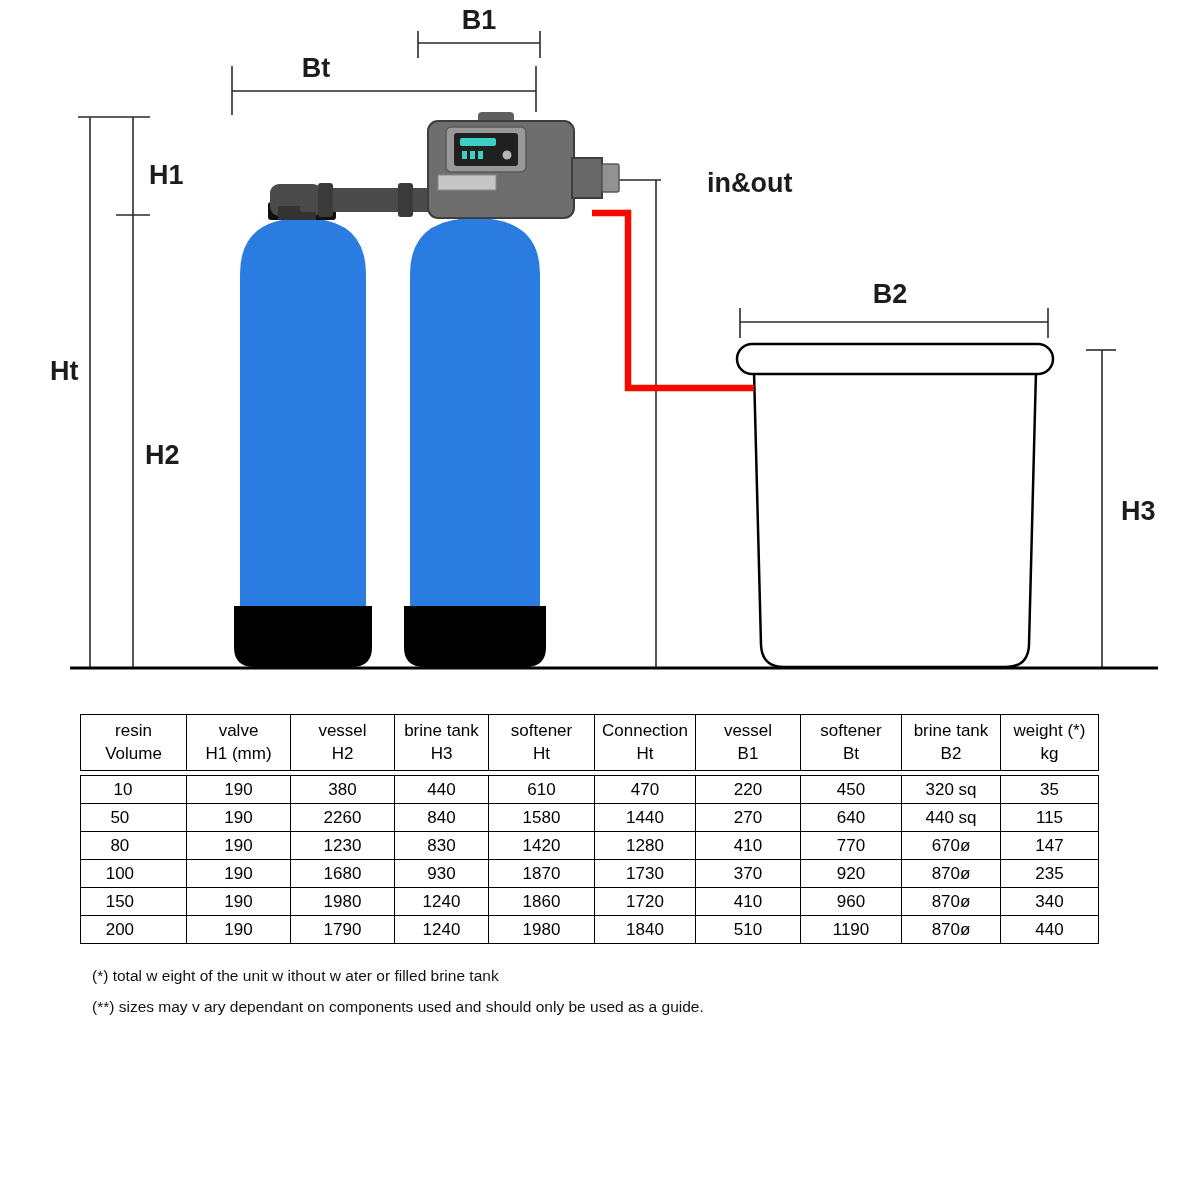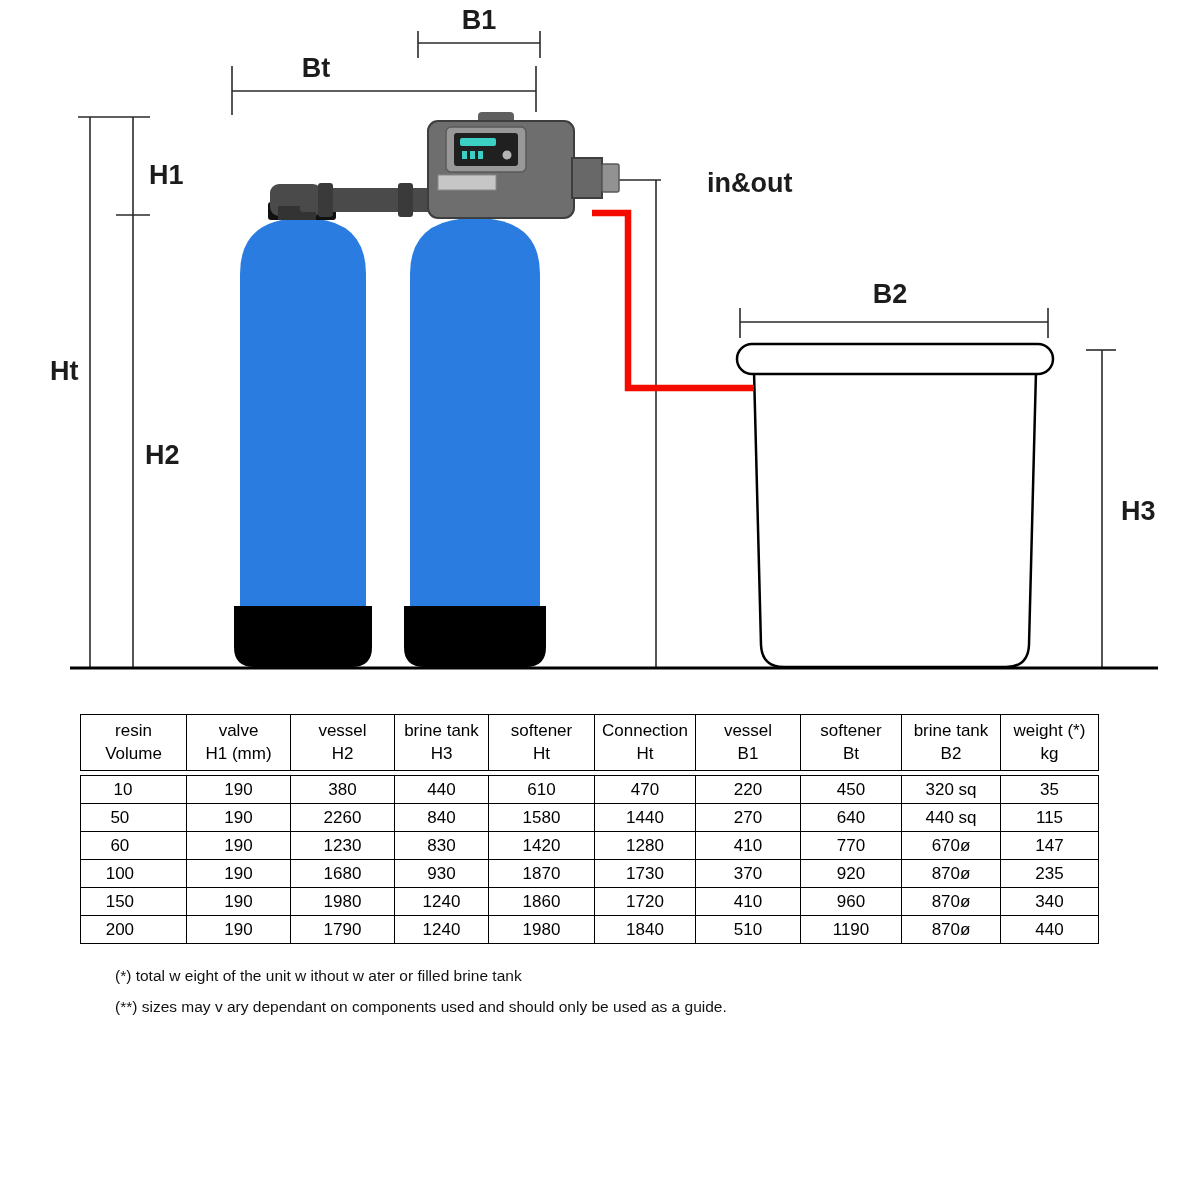--- a/index.html
+++ b/index.html
@@ -40,21 +40,21 @@
   .header-table { margin-bottom:4px; }
   .c0{width:106px}.c1{width:104px}.c2{width:104px}.c3{width:94px}.c4{width:106px}
   .c5{width:101px}.c6{width:105px}.c7{width:101px}.c8{width:99px}.c9{width:98px}
   .vessel-code {
     font-size:10px;
     margin-left:3px;
     position:relative;
     top:18px;
     letter-spacing:0.5px;
   }
-  .footnotes { margin:16px 0 0 115px; font-size:15.5px; line-height:2.0; color:#111; }
+  .footnotes { margin:16px 0 0 92px; font-size:15.5px; line-height:2.0; color:#111; }
 </style>
 </head>
 <body>
 
 <div class="page">
 
   <svg class="diagram-svg" width="1181" height="700" viewBox="0 0 1181 700" xmlns="http://www.w3.org/2000/svg">
 
     <g>
       <line class="dim-line" x1="90" y1="117" x2="90" y2="667"></line>
@@ -236,21 +236,21 @@
             <td>2260</td>
             <td>840</td>
             <td>1580</td>
             <td>1440</td>
             <td>270</td>
             <td>640</td>
             <td>440 sq</td>
             <td>115</td>
           </tr>
           <tr>
-            <td><span>60</span><span class="vessel-code">1248</span></td>
+            <td><span>80</span><span class="vessel-code">1248</span></td>
             <td>190</td>
             <td>1230</td>
             <td>830</td>
             <td>1420</td>
             <td>1280</td>
             <td>410</td>
             <td>770</td>
             <td>670ø</td>
             <td>147</td>
           </tr>

